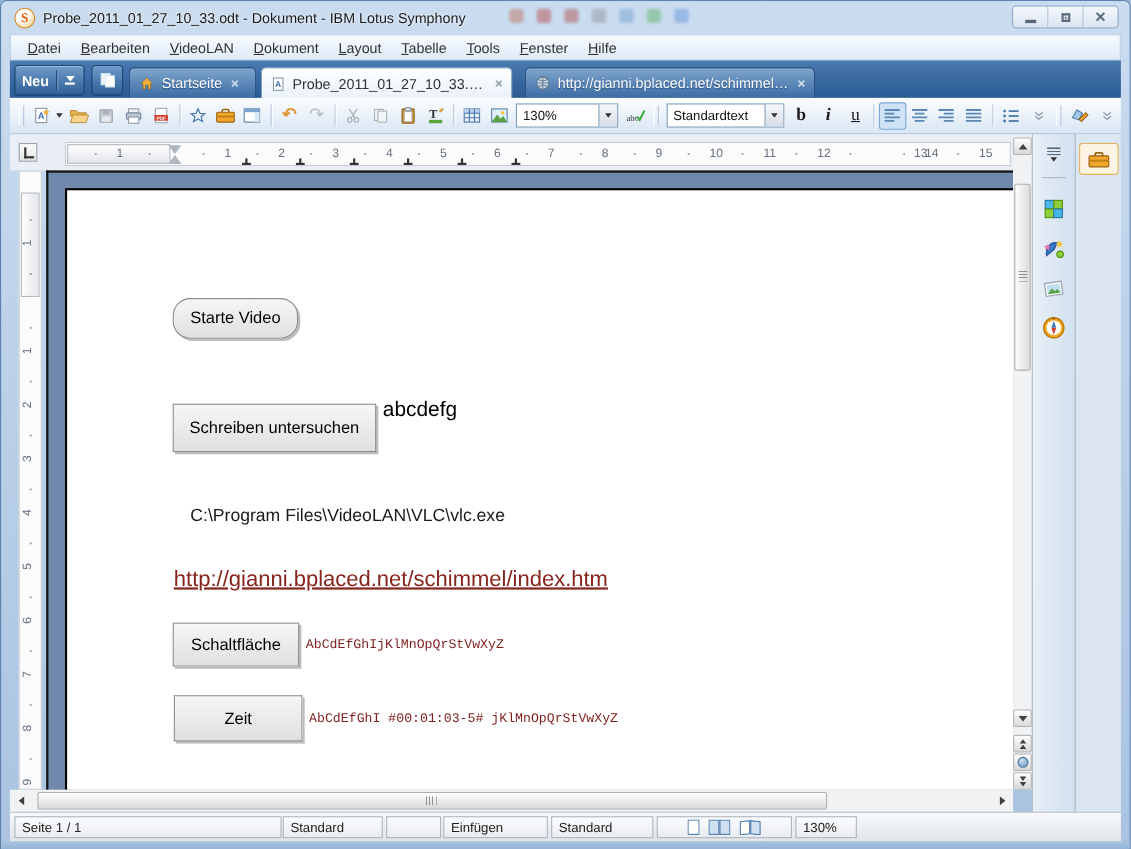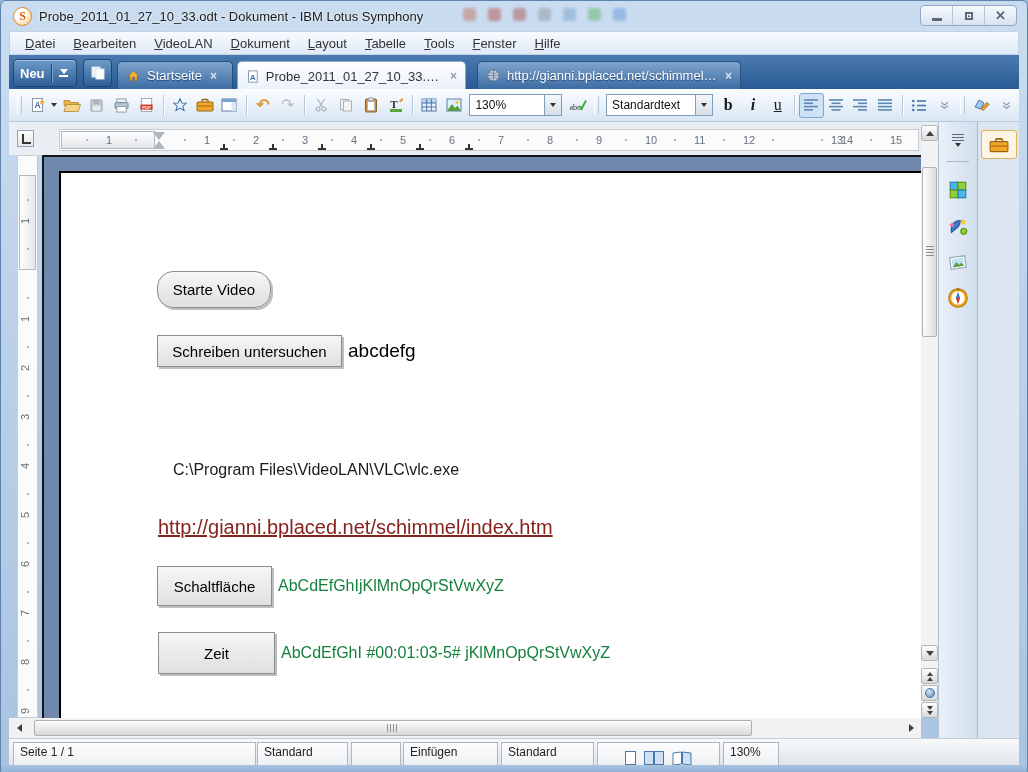--- a/index.html
+++ b/index.html
@@ -68,21 +68,21 @@
   .indent-marker .t{width:0;height:0;border-left:6px solid transparent;border-right:6px solid transparent;border-top:8px solid #aeb6c0;position:absolute;left:-6px;top:0;}
   .indent-marker .b{width:0;height:0;border-left:6px solid transparent;border-right:6px solid transparent;border-bottom:8px solid #aeb6c0;position:absolute;left:-6px;top:9px;}
   
   .workspace{position:absolute;left:41px;top:154px;width:879px;height:563px;background:#7088ac;border-left:2px solid #151515;border-top:2px solid #151515;box-sizing:border-box;overflow:hidden;}
   .page{position:absolute;left:15px;top:14px;width:910px;height:720px;background:#fff;border:2px solid #000;box-sizing:border-box;}
   .doc-row{position:absolute;display:flex;align-items:center;}
   .form-btn{background:linear-gradient(#f6f6f6,#e0e0e0);border:1px solid #8c8c8c;box-shadow:2px 2px 0 rgba(110,110,110,.45);display:flex;align-items:center;justify-content:center;font-size:15px;color:#000;box-sizing:border-box;}
   .doc-sans{font-size:19px;color:#000;margin-left:6px;}
   .doc-path{font-size:16px;color:#1a1a1a;}
   .doc-link{font-size:20px;text-decoration:underline;cursor:pointer;}
-  .doc-mono{font-family:Liberation Sans, sans-serif;font-size:16px;color:#15803d;margin-left:6px;white-space:pre;}
+  .doc-mono{font-family:Liberation Mono, monospace;font-size:12px;color:#7f1d1d;margin-left:6px;white-space:pre;}
   
   .vscroll{position:absolute;left:920px;top:124px;width:17px;height:593px;background:#f1f2f4;}
   .sbtn{position:absolute;left:0;width:17px;height:16px;background:linear-gradient(#fefefe,#d9d9d9);border:1px solid #b5b5b5;border-radius:2px;box-sizing:border-box;display:flex;flex-direction:column;align-items:center;justify-content:center;gap:1px;}
   .tri-u{width:0;height:0;border-left:4px solid transparent;border-right:4px solid transparent;border-bottom:5px solid #404040;}
   .tri-d{width:0;height:0;border-left:4px solid transparent;border-right:4px solid transparent;border-top:5px solid #404040;}
   .tri-u.sm{border-left-width:3.5px;border-right-width:3.5px;border-bottom-width:4px;}
   .tri-d.sm{border-left-width:3.5px;border-right-width:3.5px;border-top-width:4px;}
   .vthumb{position:absolute;left:1px;top:42px;width:15px;height:170px;background:linear-gradient(90deg,#fdfdfd,#dcdcdc);border:1px solid #b0b0b0;border-radius:2px;box-sizing:border-box;}
   .vthumb .grip{position:absolute;left:3px;top:78px;width:8px;height:10px;background:repeating-linear-gradient(#8f8f8f 0 1px,transparent 1px 3px);}
   .nav-dot{width:8px;height:8px;border-radius:50%;background:radial-gradient(circle at 35% 30%,#cfe4f5,#5f8fbc);border:1px solid #46719c;}
@@ -95,21 +95,21 @@
   
   .side-strip{position:absolute;left:937px;top:121px;width:39px;height:616px;background:linear-gradient(90deg,#e8eff7,#d2e0ee);border-left:1px solid #b3c1d1;box-sizing:border-box;display:flex;flex-direction:column;align-items:center;}
   .strip-opt{margin-top:12px;display:flex;flex-direction:column;align-items:center;gap:2px;}
   .strip-opt .bars{width:12px;height:7px;background:repeating-linear-gradient(#5a6a7a 0 1.5px,transparent 1.5px 3px);}
   .strip-hr{width:22px;height:1px;background:#aab8c8;margin:14px 0 10px 0;}
   .strip-icon{width:24px;height:24px;margin:6px 0;display:flex;align-items:center;justify-content:center;}
   .side-panel{position:absolute;left:976px;top:121px;width:42px;height:616px;background:#dce6f1;border-left:1px solid #a9b8c9;box-sizing:border-box;display:flex;flex-direction:column;align-items:center;}
   .toolbox-sel{margin-top:8px;width:34px;height:27px;background:#fdf4e3;border:1px solid #e0b25f;border-radius:3px;display:flex;align-items:center;justify-content:center;}
   
   .statusbar{position:absolute;left:8px;right:8px;top:737px;height:27px;background:linear-gradient(#f7f9fb,#e0e4ea);border-top:1px solid #c6ccd4;box-sizing:border-box;}
-  .scell{position:absolute;top:3px;height:31px;background:linear-gradient(#fcfdfe,#e9ecf0);border:1px solid #b0b6bf;box-sizing:border-box;font-size:12px;color:#222;line-height:18px;padding-left:6px;overflow:hidden;white-space:nowrap;}
+  .scell{position:absolute;top:3px;height:20px;background:linear-gradient(#fcfdfe,#e9ecf0);border:1px solid #b0b6bf;box-sizing:border-box;font-size:12px;color:#222;line-height:18px;padding-left:6px;overflow:hidden;white-space:nowrap;}
   .scell.icons{display:flex;align-items:center;gap:8px;justify-content:center;padding-left:0;}
   .bottom-glass{position:absolute;left:0;right:0;top:764px;height:8px;background:linear-gradient(#a9c3e0,#8fb0d4);}
 </style>
 </head>
 <body>
 <div id="screen">
 
 <div class="window">
 
   <div class="titlebar">
@@ -472,21 +472,21 @@
       </div>
 
   <div class="workspace">
     <div class="page">
 
       <div class="doc-row" style="left:96px;top:98px;">
         <span class="form-btn" style="width:114px;height:37px;border-radius:16px;">Starte Video</span>
       </div>
 
       <div class="doc-row" style="left:96px;top:162px;">
-        <span class="form-btn" style="width:185px;height:32px;">Schreiben untersuchen</span>
+        <span class="form-btn" style="width:185px;height:44px;margin-top:32px;">Schreiben untersuchen</span>
         <span class="doc-sans">abcdefg</span>
       </div>
 
       <div class="doc-row" style="left:112px;top:288px;justify-content:flex-end;">
         <span class="doc-path">C:\Program Files\VideoLAN\VLC\vlc.exe</span>
       </div>
 
       <div class="doc-row" style="left:97px;top:343px;">
         <span class="doc-link" id="doclink" style="color: rgb(134, 35, 28);">http://gianni.bplaced.net/schimmel/index.htm</span>
       </div>

